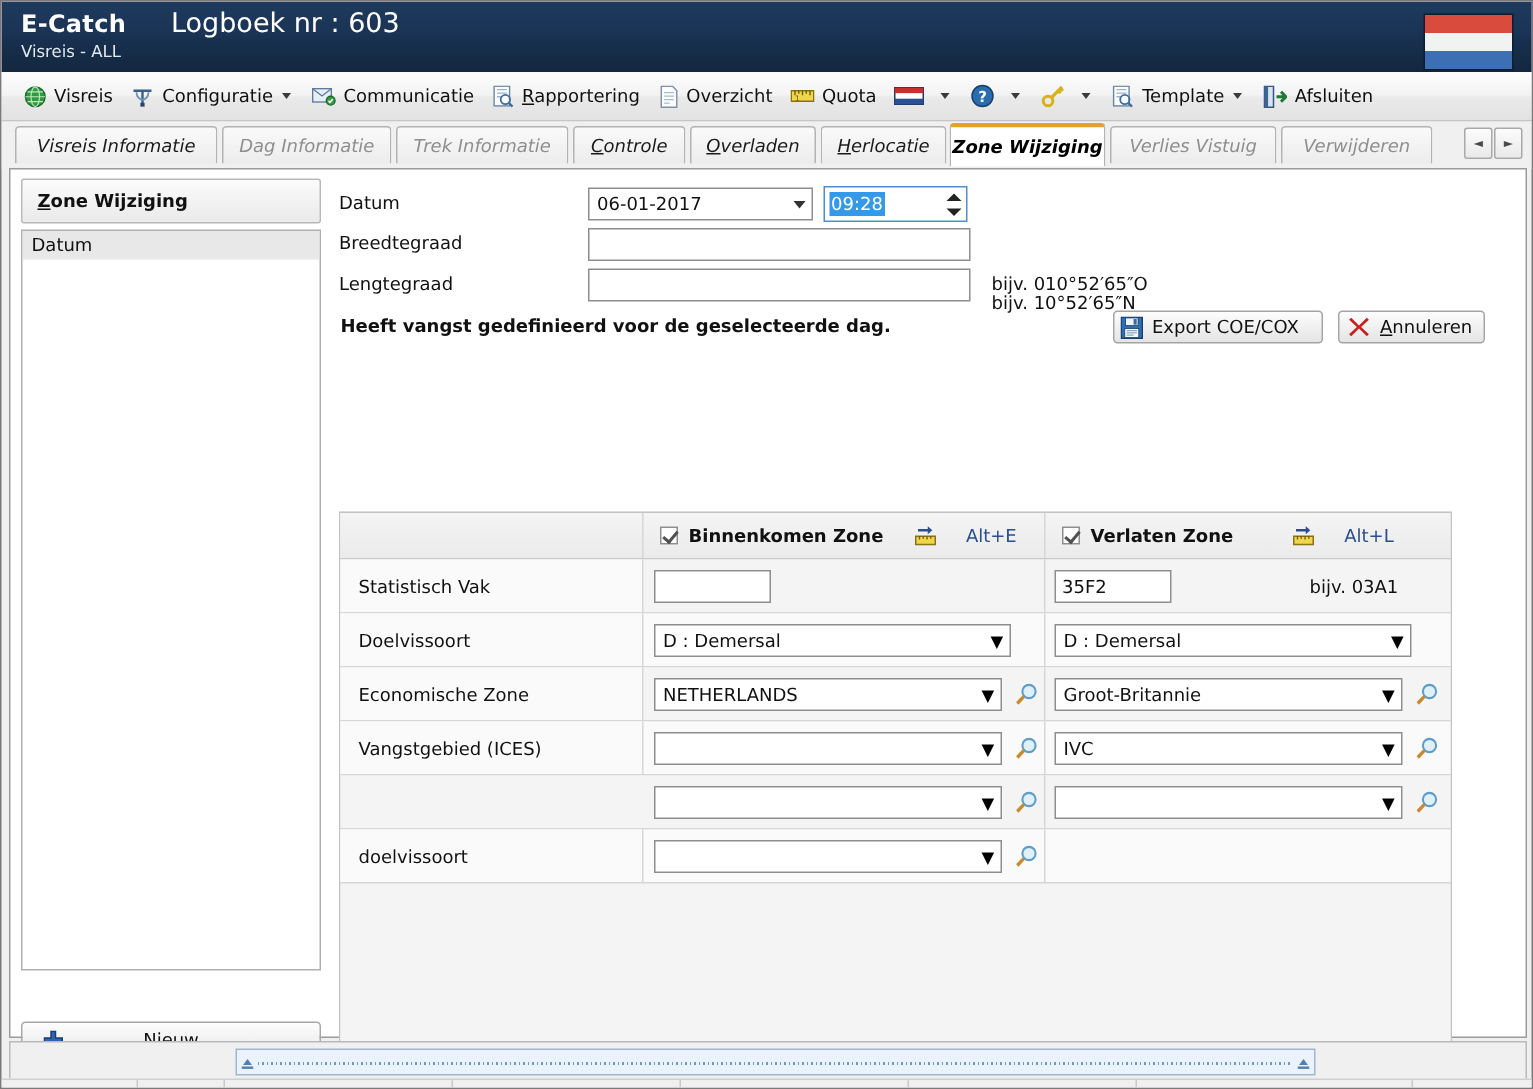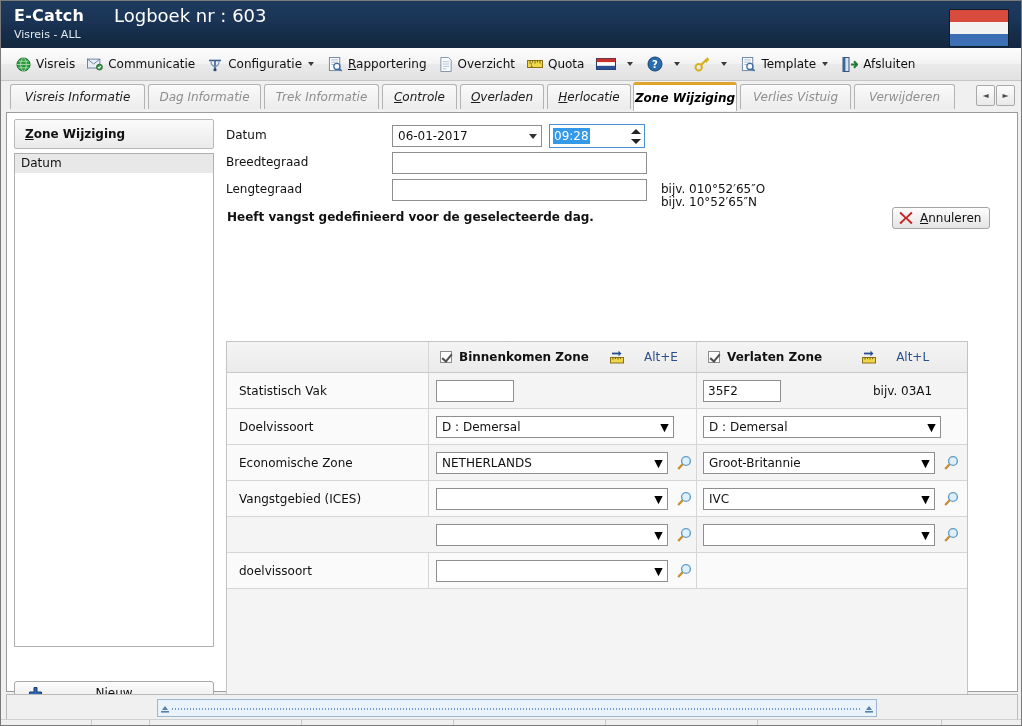--- a/index.html
+++ b/index.html
@@ -303,41 +303,41 @@
             <circle cx="8" cy="8" r="7" fill="#2e9b3e" stroke="#1c6b28"></circle>
             <ellipse cx="8" cy="8" rx="3" ry="7" fill="none" stroke="#bfe6c4" stroke-width="0.8"></ellipse>
             <path d="M1 8h14M2.5 4.5h11M2.5 11.5h11" stroke="#bfe6c4" stroke-width="0.8" fill="none"></path>
           </svg>
       </span>
       <span>Visreis</span>
     </div>
 
     <div class="tbi">
       <span class="glyph">
+        <svg width="16" height="15" viewBox="0 0 16 15">
+            <path d="M2 3.5h12" stroke="#3a5f8f" stroke-width="1.6"></path>
+            <path d="M8 3.5v9" stroke="#3a5f8f" stroke-width="1.6"></path>
+            <path d="M4 4.5c0 3 2 5 4 5s4-2 4-5" fill="none" stroke="#6f90bb" stroke-width="1.2"></path>
+            <rect x="6.6" y="11.5" width="2.8" height="2.6" fill="#24466f"></rect>
+          </svg>
+      </span>
+      <span>Configuratie</span>
+      <span class="tb-caret"></span>
+    </div>
+
+    <div class="tbi">
+      <span class="glyph">
         <svg width="16" height="14" viewBox="0 0 18 14">
             <rect x="0.5" y="1.5" width="14" height="10" fill="#e9eef5" stroke="#5b7a9e"></rect>
             <path d="M0.5 1.5L7.5 7 14.5 1.5" fill="none" stroke="#5b7a9e"></path>
             <circle cx="14" cy="10.5" r="3.3" fill="#2f9b3f" stroke="#1d6b2a"></circle>
             <path d="M12.4 10.6l1.1 1.1 2.1-2.3" stroke="#fff" stroke-width="1.3" fill="none"></path>
           </svg>
       </span>
       <span>Communicatie</span>
-    </div>
-
-    <div class="tbi">
-      <span class="glyph">
-        <svg width="16" height="15" viewBox="0 0 16 15">
-            <path d="M2 3.5h12" stroke="#3a5f8f" stroke-width="1.6"></path>
-            <path d="M8 3.5v9" stroke="#3a5f8f" stroke-width="1.6"></path>
-            <path d="M4 4.5c0 3 2 5 4 5s4-2 4-5" fill="none" stroke="#6f90bb" stroke-width="1.2"></path>
-            <rect x="6.6" y="11.5" width="2.8" height="2.6" fill="#24466f"></rect>
-          </svg>
-      </span>
-      <span>Configuratie</span>
-      <span class="tb-caret"></span>
     </div>
 
     <div class="tbi">
       <span class="glyph">
         <svg width="15" height="15" viewBox="0 0 16 16">
             <rect x="1.5" y="0.5" width="11" height="14" fill="#fbfcfe" stroke="#6d86a4"></rect>
             <path d="M3.5 3h7M3.5 5.5h7M3.5 8h4" stroke="#9db3cb" stroke-width="0.9"></path>
             <circle cx="9.5" cy="10" r="3.3" fill="none" stroke="#3d6d9e" stroke-width="1.3"></circle>
             <path d="M12 12.4l2.6 2.6" stroke="#3d6d9e" stroke-width="1.6"></path>
           </svg>
@@ -504,20 +504,32 @@
       </div>
 
       <div class="frow">
         <div class="flabel">Lengtegraad</div>
         <div class="txtbox" style="left:172px;top:2px;width:255px;"></div>
         <div class="hint" style="left:441px;">bijv. 010°52′65″O</div>
       </div>
 
       <div class="frow" style="height:30px;">
         <div class="italicnote" style="left:7px;top:6px;">Heeft vangst gedefinieerd voor de geselecteerde dag.</div>
+        <div class="btn" style="left:522px;top:3px;width:140px;padding-left:4px;">
+          <span style="display:inline-flex;margin-right:6px;">
+            <svg width="15" height="15" viewBox="0 0 16 16">
+                <rect x="0.5" y="0.5" width="15" height="15" fill="#2f6fb5" stroke="#17406f"></rect>
+                <rect x="3.5" y="1" width="9" height="5.5" fill="#eef3f9" stroke="#17406f" stroke-width="0.6"></rect>
+                <rect x="9.3" y="1.8" width="2.2" height="4" fill="#3a6898"></rect>
+                <rect x="3" y="8.5" width="10" height="6.5" fill="#f4f7fb" stroke="#17406f" stroke-width="0.6"></rect>
+                <path d="M4.3 10h7.4M4.3 11.6h7.4M4.3 13.2h5" stroke="#8fa8c4" stroke-width="0.8"></path>
+              </svg>
+          </span>
+          <span>Export COE/COX</span>
+        </div>
         <div class="btn" style="left:672px;top:3px;width:98px;padding-left:6px;">
           <span style="display:inline-flex;margin-right:7px;">
             <svg width="14" height="14" viewBox="0 0 14 14">
                 <path d="M1.8 0.8L7 6 12.2 0.8l1.4 1.4L8.4 7l5.2 4.8-1.4 1.4L7 8 1.8 13.2 0.4 11.8 5.6 7 0.4 2.2z" fill="#c8201f"></path>
               </svg>
           </span>
           <span><u>A</u>nnuleren</span>
         </div>
       </div>
 

